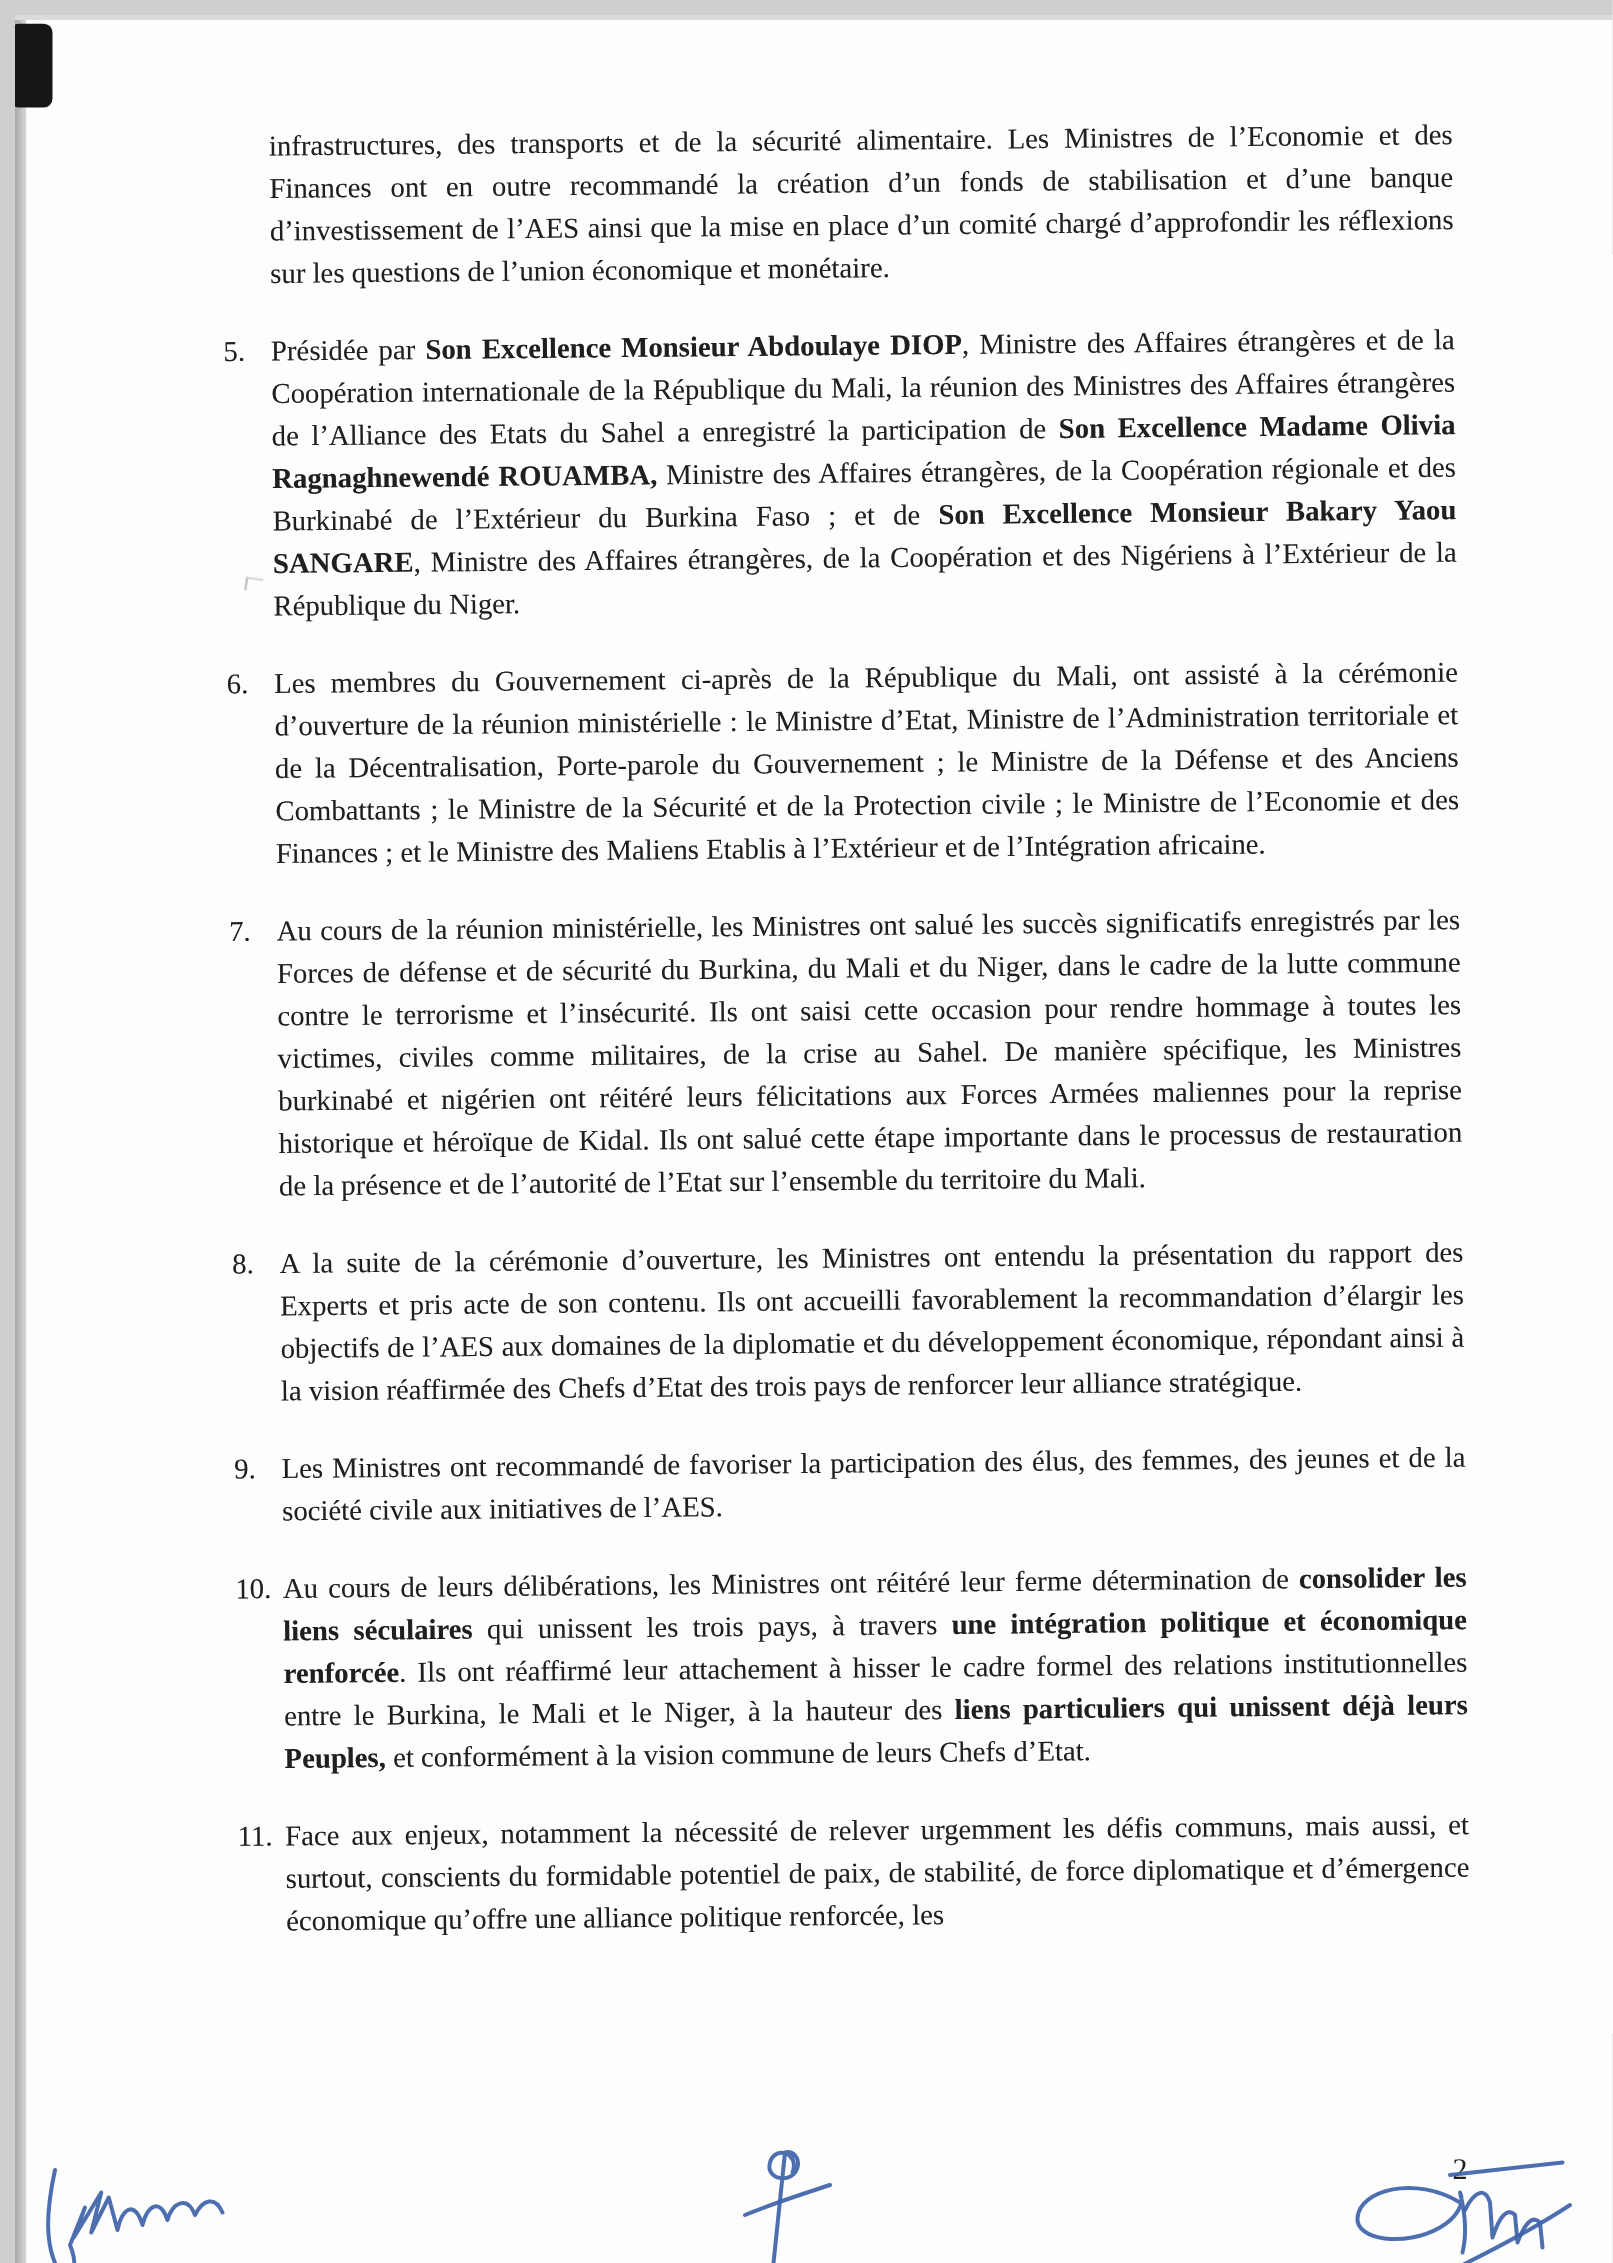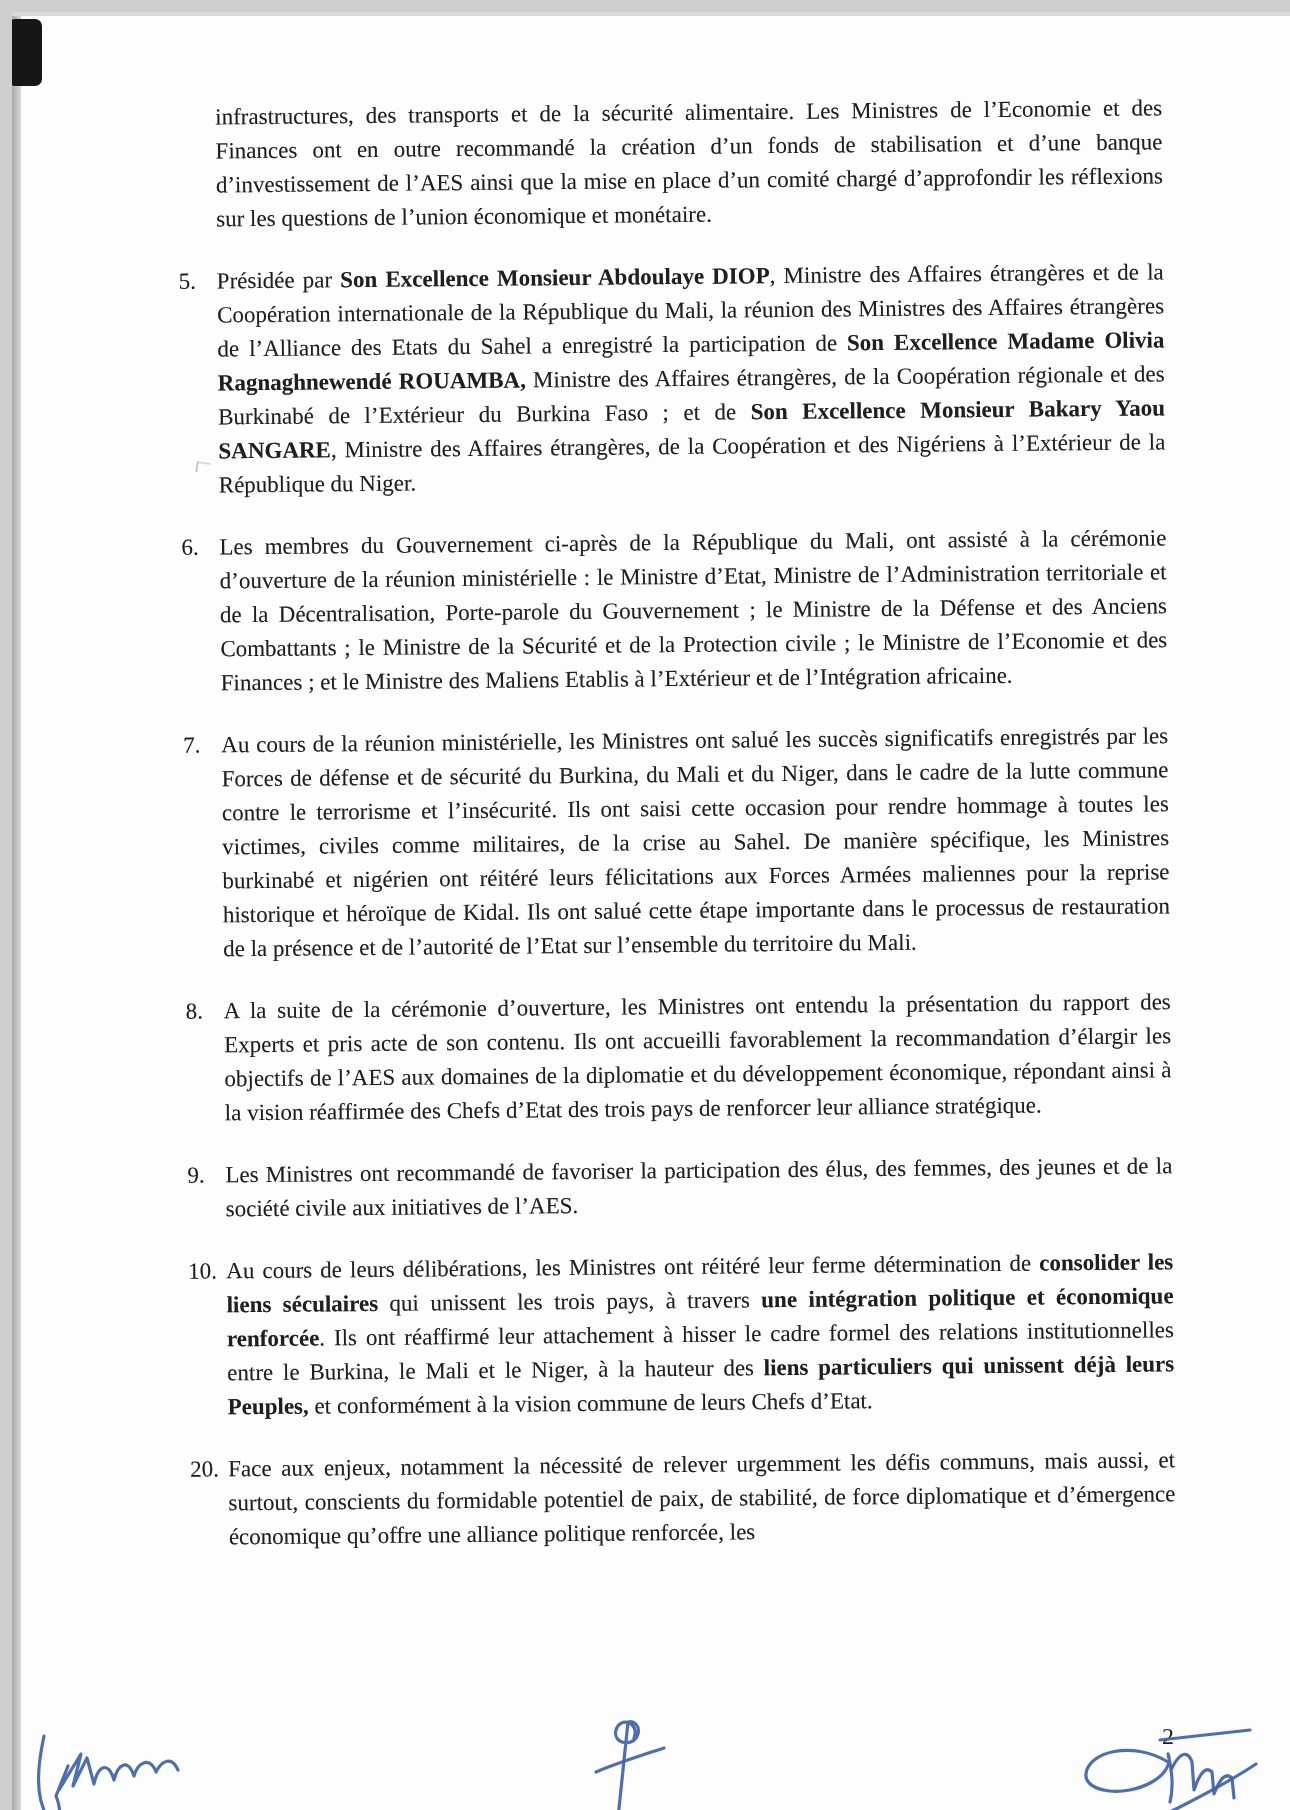--- a/index.html
+++ b/index.html
@@ -67,21 +67,21 @@
       </div>
       <div class="para">
         <span class="pnum">9.</span>
         <div class="ptext"><span>Les Ministres ont recommandé de favoriser la participation des élus, des femmes, des jeunes et de la société civile aux initiatives de l’AES.</span></div>
       </div>
       <div class="para">
         <span class="pnum">10.</span>
         <div class="ptext"><span>Au cours de leurs délibérations, les Ministres ont réitéré leur ferme détermination de </span><span class="b">consolider les liens séculaires</span><span> qui unissent les trois pays, à travers </span><span class="b">une intégration politique et économique renforcée</span><span>. Ils ont réaffirmé leur attachement à hisser le cadre formel des relations institutionnelles entre le Burkina, le Mali et le Niger, à la hauteur des </span><span class="b">liens particuliers qui unissent déjà leurs Peuples,</span><span> et conformément à la vision commune de leurs Chefs d’Etat.</span></div>
       </div>
       <div class="para">
-        <span class="pnum">20.</span>
+        <span class="pnum">11.</span>
         <div class="ptext"><span>Face aux enjeux, notamment la nécessité de relever urgemment les défis communs, mais aussi, et surtout, conscients du formidable potentiel de paix, de stabilité, de force diplomatique et d’émergence économique qu’offre une alliance politique renforcée, les</span></div>
       </div>
     </div>
 
   <div class="page-number">2</div>
 
   <svg class="sig" style="left:16px;top:1712px;" width="180" height="115" viewBox="0 0 180 115">
     <path d="M16,12 C10,40 6,72 20,94 C28,104 36,92 28,72 L40,42 L31,66 L53,30 L45,62 L59,34 L66,60 C70,42 80,36 86,56 C90,40 100,34 106,52 C110,38 122,32 128,48 C134,36 144,32 150,46" stroke="#3f63a8"></path>
     <path d="M10,98 C60,107 122,101 168,90" stroke="#3f63a8"></path>
   </svg>

